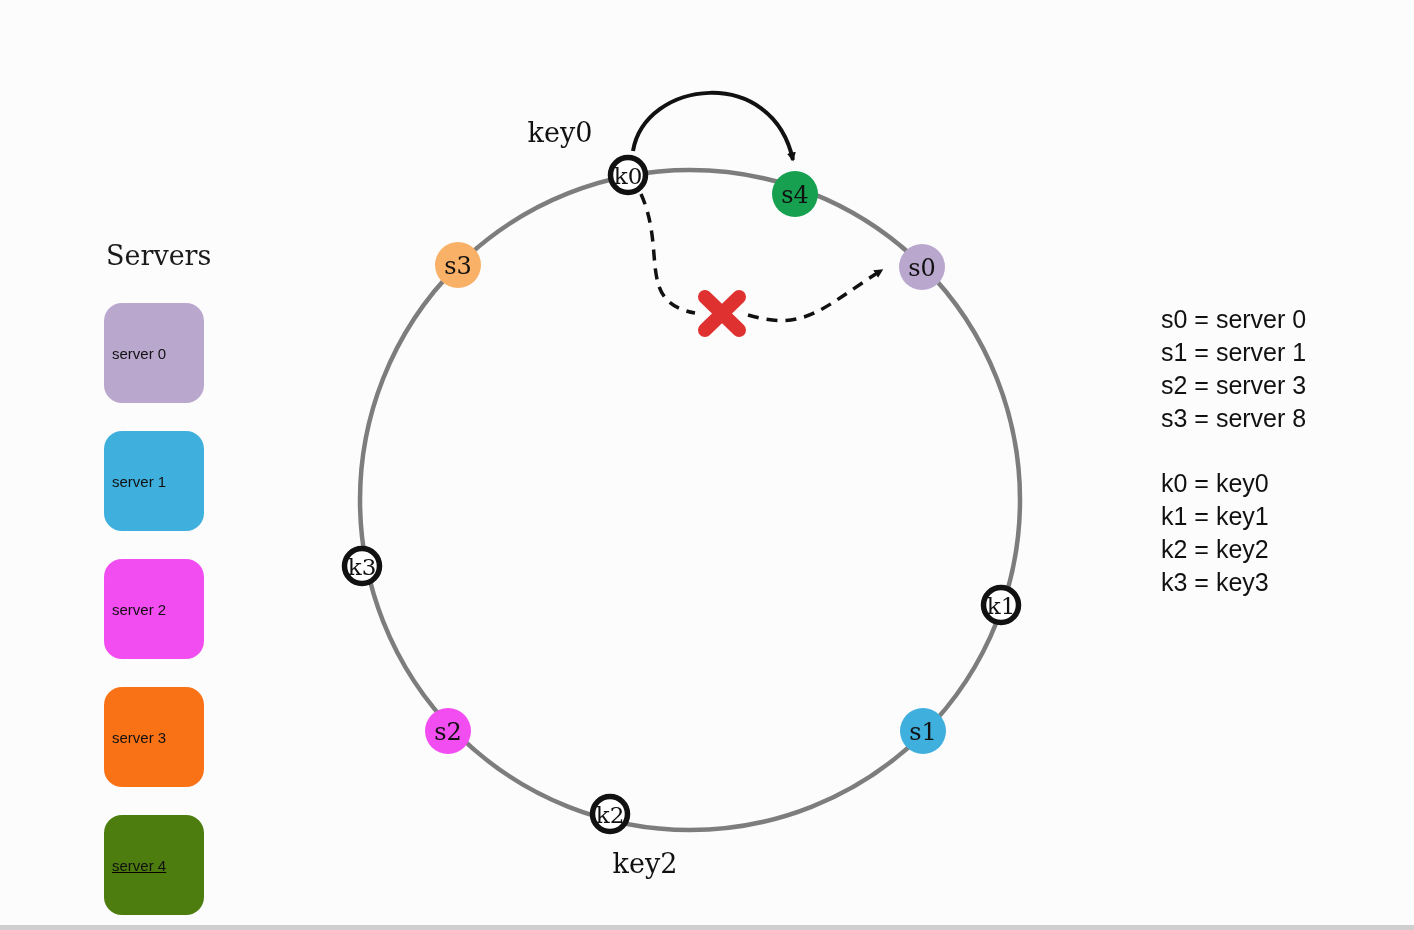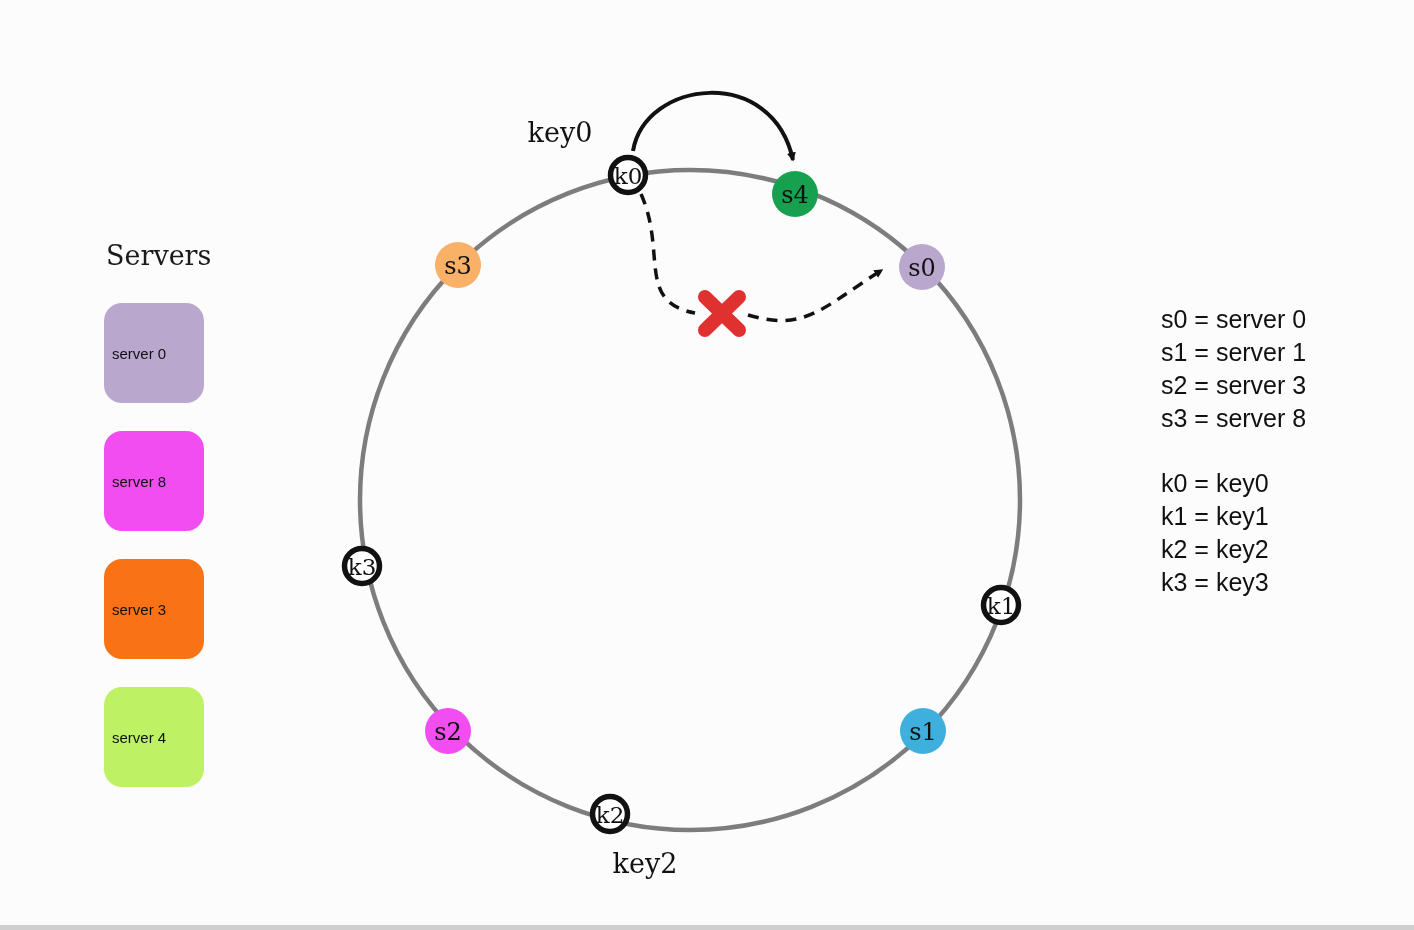--- a/index.html
+++ b/index.html
@@ -105,27 +105,30 @@
     <text x="560" y="142" text-anchor="middle" class="serif-label" font-size="27">key0</text>
     <text x="645" y="873" text-anchor="middle" class="serif-label" font-size="27">key2</text>
   </svg>
 
   <div class="legend">
     <div class="legend-title">Servers</div>
 
     <div class="legend-item" style="background-color: rgb(185, 167, 206);">
       <span>server 0</span>
     </div>
+    <div class="legend-item" style="background-color: rgb(63, 175, 221);">
+      <span>server 1</span>
+    </div>
     <div class="legend-item" style="background-color: rgb(241, 77, 240);">
-      <span>server 8</span>
+      <span>server 2</span>
     </div>
     <div class="legend-item" style="background-color: #f97316;">
       <span>server 3</span>
     </div>
-    <div class="legend-item" style="background-color: #bef264;">
+    <div class="legend-item" style="background-color: #4d7c0f; text-decoration: underline;">
       <span>server 4</span>
     </div>
   </div>
 
   <div class="mapping">
     <div class="line">s0 = server 0</div>
     <div class="line">s1 = server 1</div>
     <div class="line">s2 = server 3</div>
     <div class="line">s3 = server 8</div>
     <div class="group-gap"></div>

